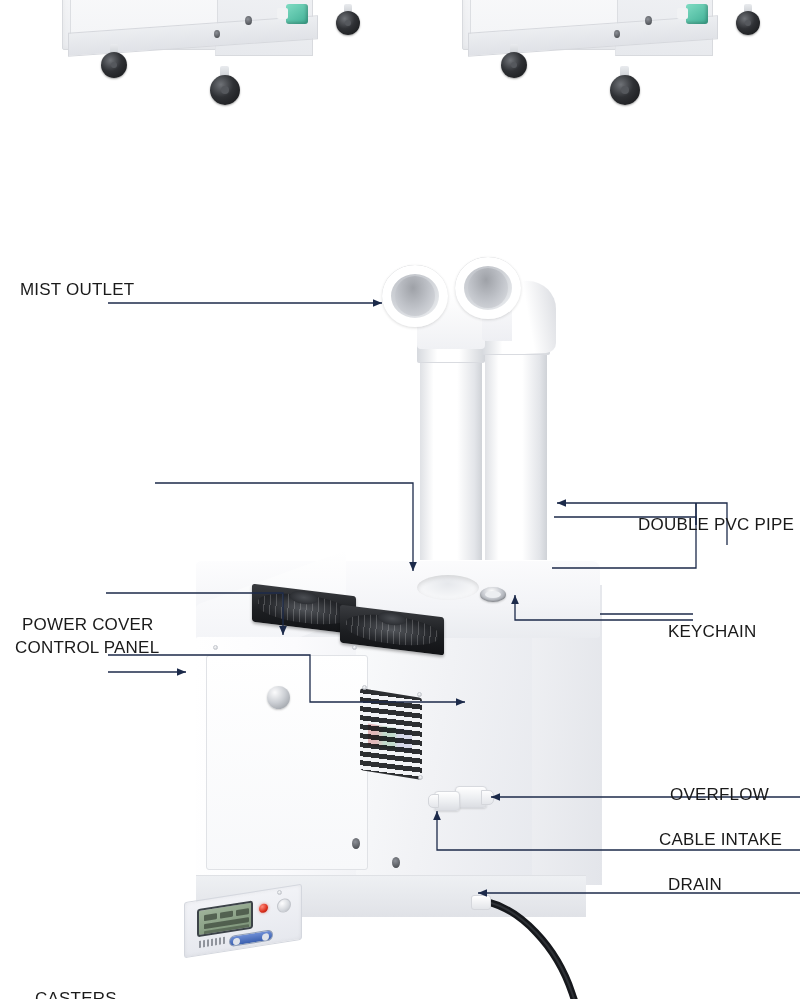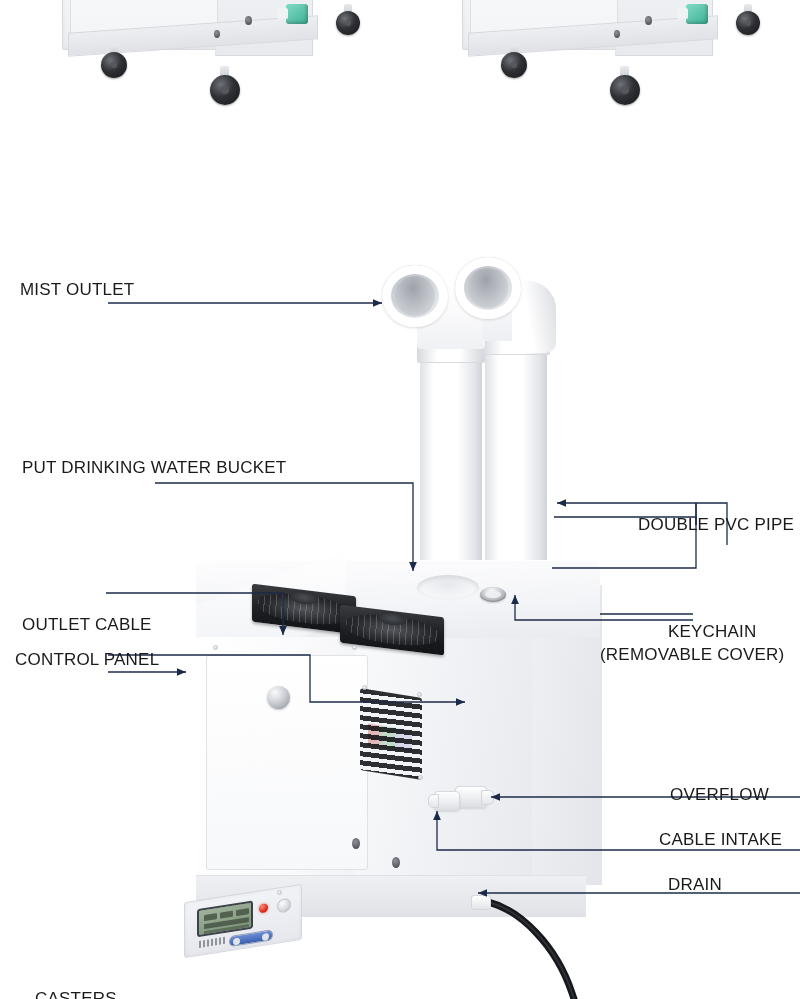--- a/index.html
+++ b/index.html
@@ -490,31 +490,29 @@
         <path d="M800,605 L437,605 L437,566" marker-end="url(#ar)"></path>
 
         <path d="M800,648 L478,648" marker-end="url(#ar)"></path>
 
         <path d="M150,760 L240,760"></path>
       </g>
     </svg>
 
     <div class="lbl" style="left:20px; top:35px;">MIST OUTLET</div>
 
-    <div class="lbl" style="left:22px; top:213px;">PUT DRINKING WATER BUCKET</div>
 
     <div class="lbl" style="left:638px; top:270px;">DOUBLE PVC PIPE</div>
 
 
-    <div class="lbl" style="left:22px; top:370px;">OUTLET CABLE</div>
-
-    <div class="lbl" style="left:15px; top:405px;">CONTROL PANEL</div>
+    <div class="lbl" style="left:22px; top:370px;">POWER COVER</div>
+
+    <div class="lbl" style="left:15px; top:393px;">CONTROL PANEL</div>
 
     <div class="lbl" style="left:668px; top:377px;">KEYCHAIN</div>
-    <div class="lbl" style="left:600px; top:400px;">(REMOVABLE COVER)</div>
 
     <div class="lbl" style="left:670px; top:540px;">OVERFLOW</div>
 
     <div class="lbl" style="left:659px; top:585px;">CABLE INTAKE</div>
 
     <div class="lbl" style="left:668px; top:630px;">DRAIN</div>
 
     <div class="lbl" style="left:35px; top:744px;">CASTERS</div>
 
   </div>

